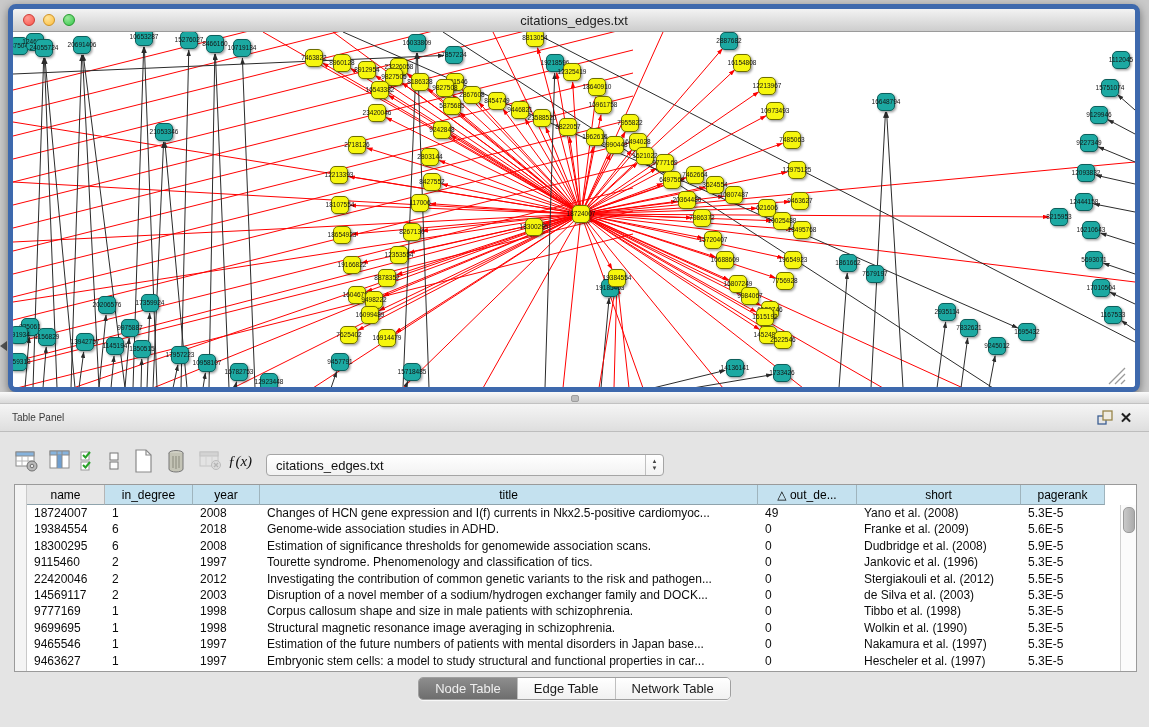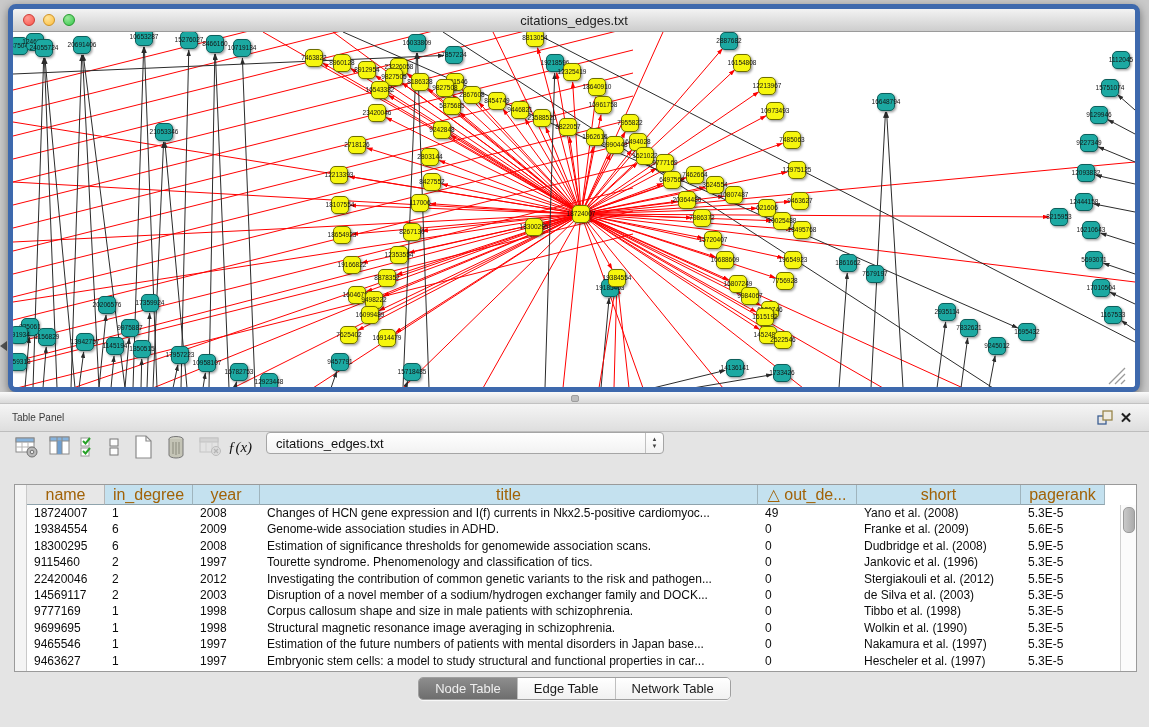--- a/index.html
+++ b/index.html
@@ -26,36 +26,36 @@
   .bottom-area{position:absolute;left:0;top:392px;width:1149px;height:335px;background:#e4e4e4;}
   .divider{height:11px;background:linear-gradient(#fafafa,#d9d9d9);border-bottom:1px solid #c2c2c2;position:relative;}
   .divider .knob{position:absolute;left:571px;top:3px;width:6px;height:5px;border-radius:2px;
        background:#bdbdbd;border:1px solid #9e9e9e;}
   .panel-header{height:27px;display:flex;align-items:center;padding:0 12px;
        background:linear-gradient(#f5f5f5,#dedede);border-bottom:1px solid #bdbdbd;}
   .panel-title{font-size:10px;color:#3a3a3a;}
   .ph-spacer{flex:1;}
   .ph-btn{width:22px;height:18px;display:flex;align-items:center;justify-content:center;cursor:default;}
   .close-x{font-size:15px;font-weight:bold;color:#222;line-height:1;}
-  .toolbar{height:44px;display:flex;align-items:flex-start;padding:0 10px;background:#e4e4e4;}
+  .toolbar{height:44px;display:flex;align-items:flex-end;padding:0 10px;background:#e4e4e4;}
   .tb-btn{width:34px;height:30px;display:flex;align-items:center;justify-content:center;}
   .tb-btn.narrow{width:24px;}
   .fx{font-family:"Liberation Serif",serif;font-style:italic;font-size:15px;color:#111;}
   .dropdown{margin-left:14px;width:398px;height:22px;box-sizing:border-box;border:1px solid #a5a5a5;
        border-radius:4px;background:linear-gradient(#ffffff,#f2f2f2);display:flex;align-items:center;
        font-size:13px;color:#111;box-shadow:inset 0 1px 0 #fff;}
   .dd-label{flex:1;padding-left:9px;}
   .dd-step{width:17px;height:100%;border-left:1px solid #c0c0c0;display:flex;flex-direction:column;
        align-items:center;justify-content:center;font-size:6px;color:#444;line-height:1.1;}
   
   .table-wrap{position:absolute;left:14px;top:92px;width:1123px;height:188px;box-sizing:border-box;
        border:1px solid #9a9a9a;background:#fff;overflow:hidden;}
   .tbl-inner{position:absolute;left:0;top:0;right:15px;bottom:0;}
   .gutter{position:absolute;left:0;top:0;width:11px;bottom:0;background:#f4f4f4;border-right:1px solid #c9c9c9;}
-  .thead{position:absolute;left:12px;right:0;top:0;height:20px;display:flex;font-size:16px;color:#a16207;}
+  .thead{position:absolute;left:12px;right:0;top:0;height:20px;display:flex;font-size:12px;color:#000000;}
   .th{box-sizing:border-box;border-right:1px solid #9fb4bd;border-bottom:1px solid #8fa3ac;
        background:#c4e1ef;display:flex;align-items:center;justify-content:center;overflow:hidden;white-space:nowrap;}
   .th.gray{background:#e7e7e7;border-right:1px solid #b5b5b5;}
   .tbody{position:absolute;left:12px;right:0;top:20px;bottom:0;font-size:12px;color:#0c0c0c;}
   .trow{display:flex;height:16.4px;line-height:16.4px;}
   .td{box-sizing:border-box;padding-left:7px;overflow:hidden;white-space:nowrap;}
   .c0{width:78px;}.c1{width:88px;}.c2{width:67px;}.c3{width:498px;}.c4{width:99px;}.c5{width:164px;}.c6{width:84px;}
   .vscroll{position:absolute;right:0;top:20px;bottom:0;width:15px;background:#fbfbfb;border-left:1px solid #d0d0d0;}
   .vthumb{position:absolute;left:2px;top:2px;width:10px;height:24px;border-radius:5px;
        background:linear-gradient(90deg,#c9c9c9,#ababab);border:1px solid #9a9a9a;}
@@ -870,21 +870,21 @@
             <div class="td c1">1</div>
             <div class="td c2">2008</div>
             <div class="td c3">Changes of HCN gene expression and I(f) currents in Nkx2.5-positive cardiomyoc...</div>
             <div class="td c4">49</div>
             <div class="td c5">Yano et al. (2008)</div>
             <div class="td c6">5.3E-5</div>
           </div>
           <div class="trow">
             <div class="td c0">19384554</div>
             <div class="td c1">6</div>
-            <div class="td c2">2009</div>
+            <div class="td c2">2018</div>
             <div class="td c3">Genome-wide association studies in ADHD.</div>
             <div class="td c4">0</div>
             <div class="td c5">Franke et al. (2009)</div>
             <div class="td c6">5.6E-5</div>
           </div>
           <div class="trow">
             <div class="td c0">18300295</div>
             <div class="td c1">6</div>
             <div class="td c2">2008</div>
             <div class="td c3">Estimation of significance thresholds for genomewide association scans.</div>

